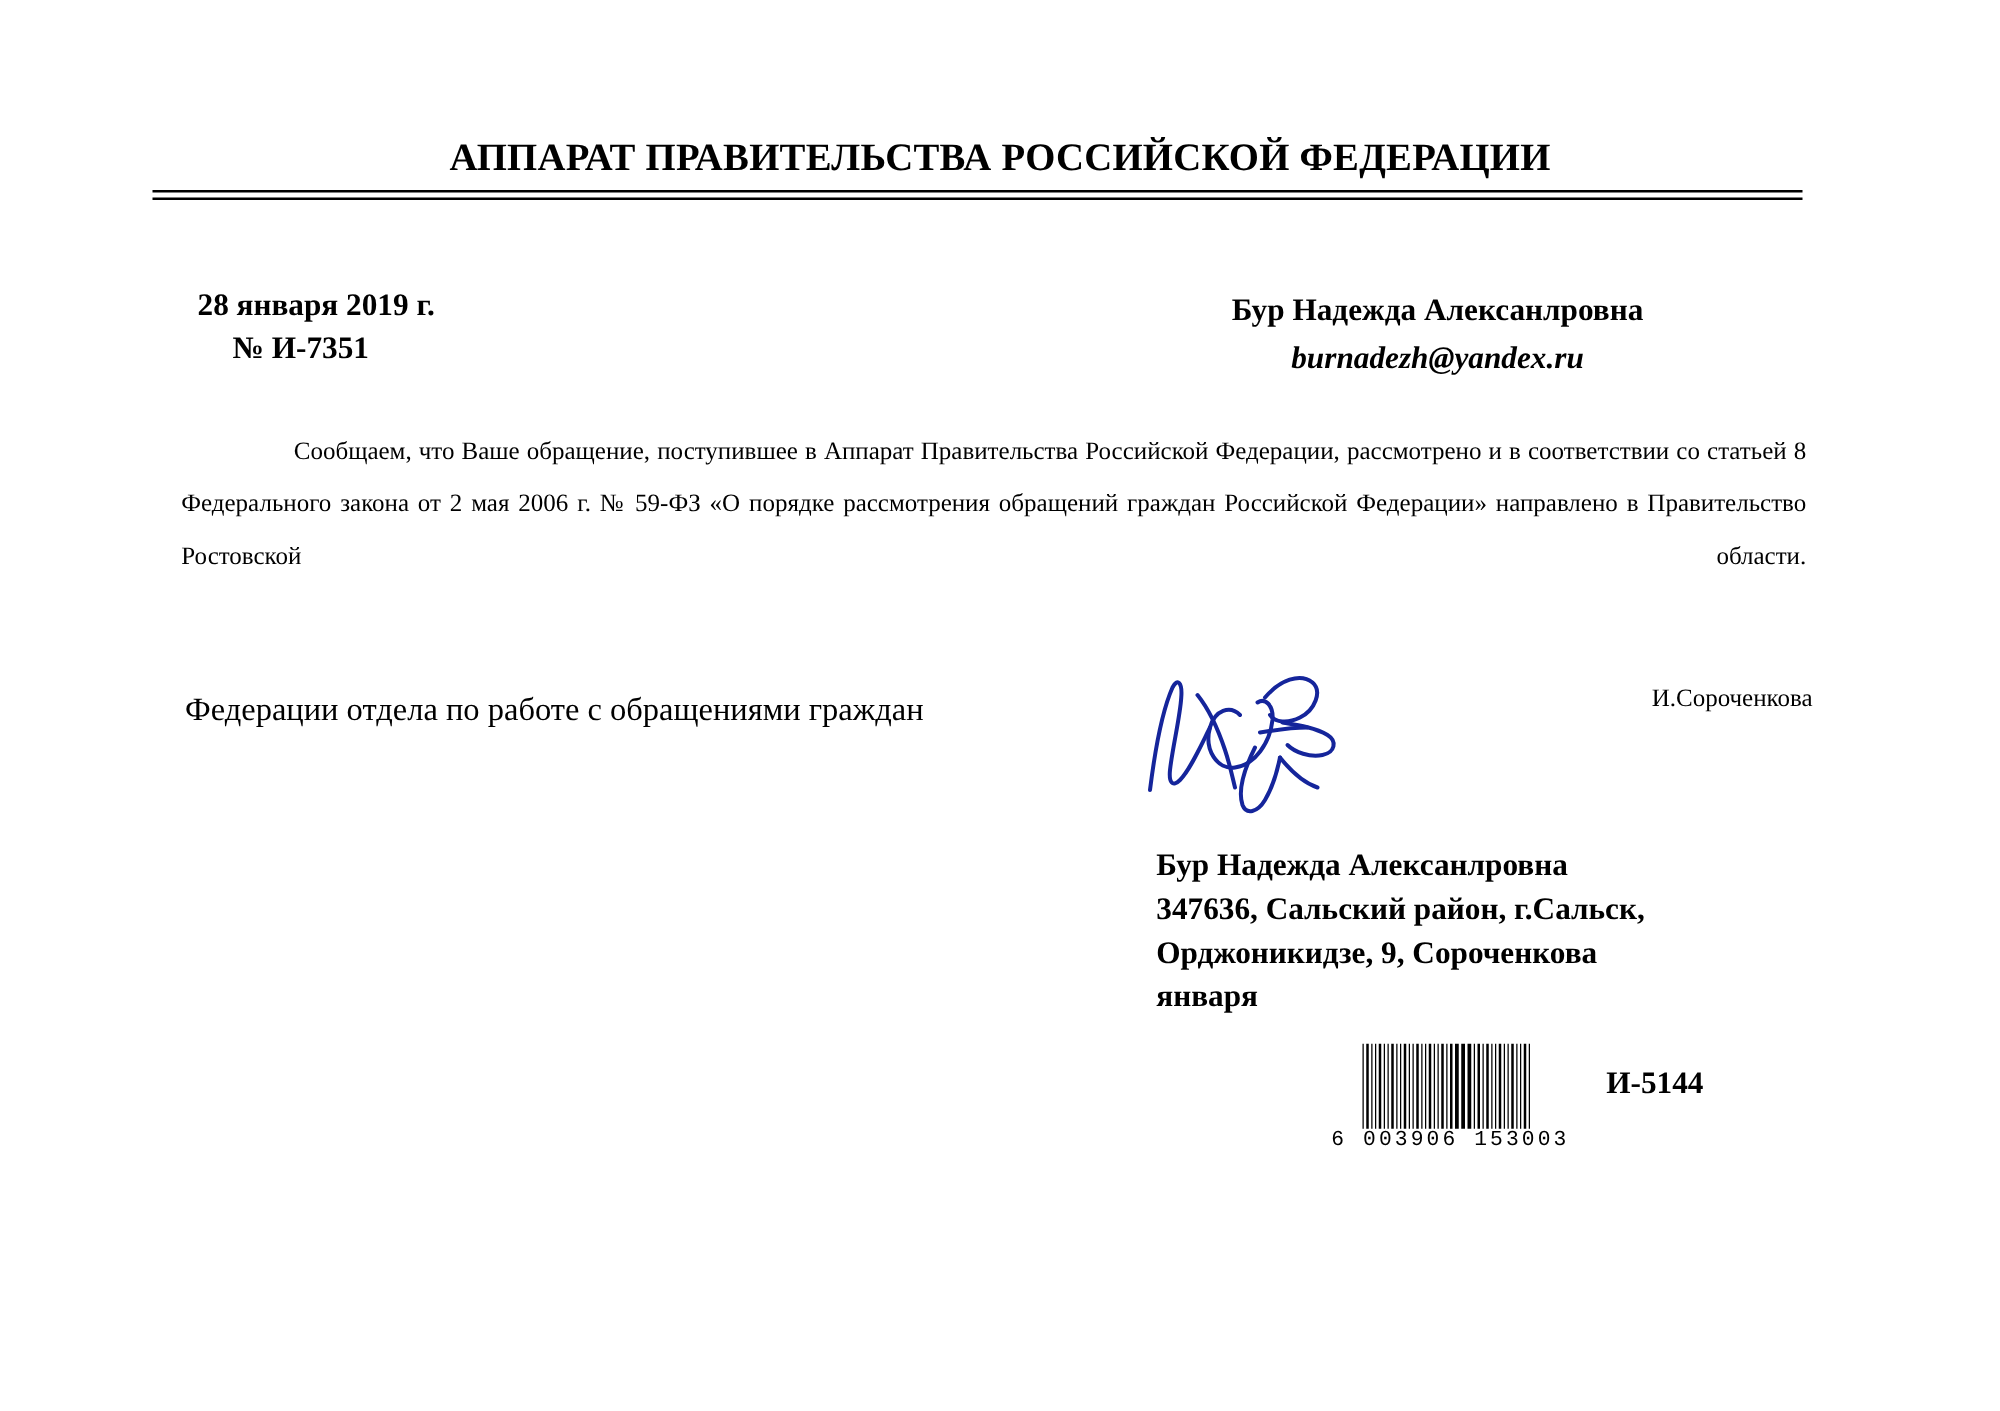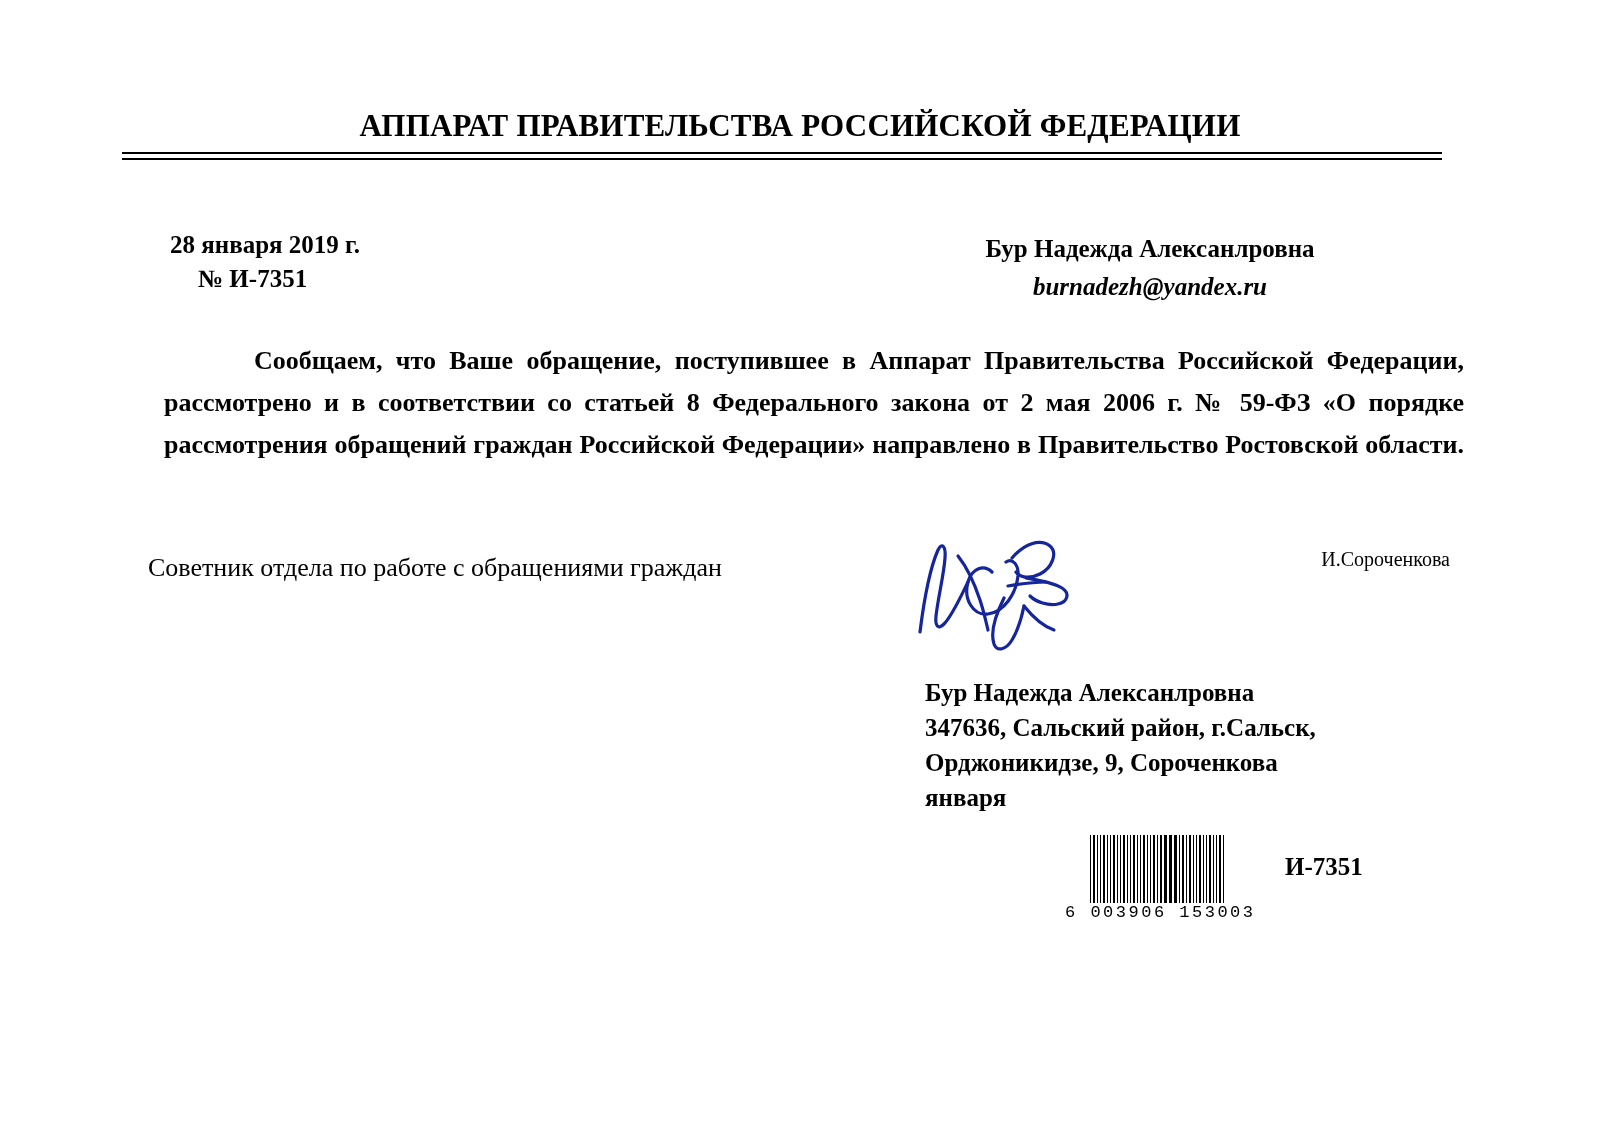--- a/index.html
+++ b/index.html
@@ -54,21 +54,21 @@
     font-size: 23px;
   }
   .org-address span {
     border-bottom: 1.5px solid #000;
     padding-bottom: 1px;
   }
 
   
   .doc-meta {
     position: absolute;
-    left: 170px;
+    left: 158px;
     top: 228px;
     font-size: 25px;
     font-weight: bold;
     line-height: 34px;
   }
   .doc-meta .num {
     display: block;
     margin-left: 28px;
   }
 
@@ -83,29 +83,28 @@
     font-weight: bold;
     line-height: 38px;
   }
   .addressee .email {
     font-style: italic;
   }
 
   
   .body-text {
     position: absolute;
-    left: 164px;
+    left: 145px;
     top: 340px;
     width: 1300px;
-    font-size: 26px;
+    font-size: 20px;
     line-height: 42px;
     text-align: justify;
     text-indent: 90px;
     hyphens: none;
-    font-weight: bold;
   }
   .body-text::after {
     content: "";
     display: inline-block;
     width: 100%;
   }
 
   
   .sig-role {
     position: absolute;
@@ -200,21 +199,21 @@
     <span class="num">№ И-7351</span>
   </div>
 
   <div class="addressee">
     <div>Бур Надежда Алексанлровна</div>
     <div class="email">burnadezh@yandex.ru</div>
   </div>
 
   <div class="body-text">Сообщаем, что Ваше обращение, поступившее в Аппарат Правительства Российской Федерации, рассмотрено и в соответствии со статьей 8 Федерального закона от 2 мая 2006 г. № 59-ФЗ «О порядке рассмотрения обращений граждан Российской Федерации» направлено в Правительство Ростовской области.</div>
 
-  <div class="sig-role">Советник отдела по работе с обращениями граждан</div>
+  <div class="sig-role">Федерации отдела по работе с обращениями граждан</div>
 
   <div class="sig-name">И.Сороченкова</div>
 
   <div class="signature">
     <svg viewBox="0 0 220 140" width="220" height="140" aria-hidden="true">
       <g fill="none" stroke="#15259b" stroke-width="3.2" stroke-linecap="round" stroke-linejoin="round">
         <path d="M20 112 C24 80, 30 48, 38 30 C42 22, 46 26, 45 38 C44 54, 38 78, 36 96 C35 106, 38 110, 44 104 C52 96, 60 78, 68 62"></path>
         <path d="M58 36 C66 46, 74 62, 80 80 C84 92, 86 102, 88 110"></path>
         <path d="M92 52 C84 44, 72 48, 68 62 C63 80, 74 96, 88 94 C104 92, 116 74, 118 56 C119 44, 112 38, 106 42"></path>
         <path d="M112 38 C124 24, 140 18, 150 26 C158 33, 152 48, 140 54 C130 59, 120 58, 116 52"></path>
@@ -269,16 +268,16 @@
         <i style="width: 2px;"></i>
         <i style="width: 1px;"></i>
         <i style="width: 1px;"></i>
         <i style="width: 2px;"></i>
         <i style="width: 1px;"></i>
         <i style="width: 1px;"></i>
         <i style="width: 2px;"></i>
         <i style="width: 1px;"></i>
       </div>
     <div class="barcode-digits">6 003906 153003</div>
-    <div class="barcode-label">И-7351</div>
+    <div class="barcode-label">И-5144</div>
   </div>
 
 </div>
 
 </body></html>

